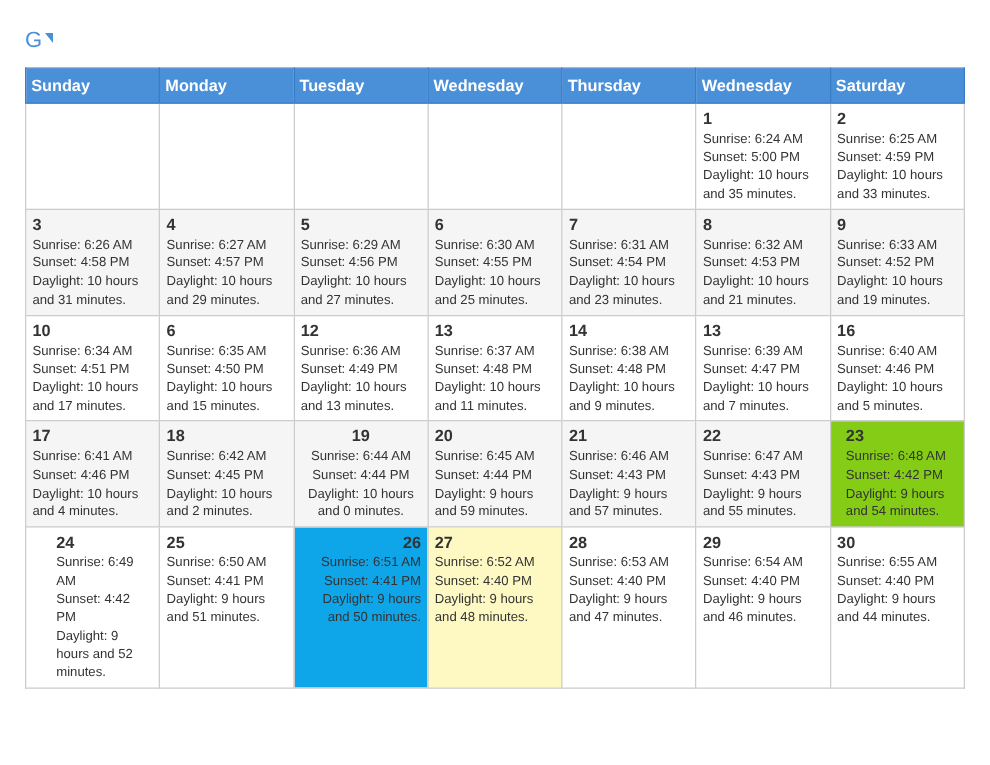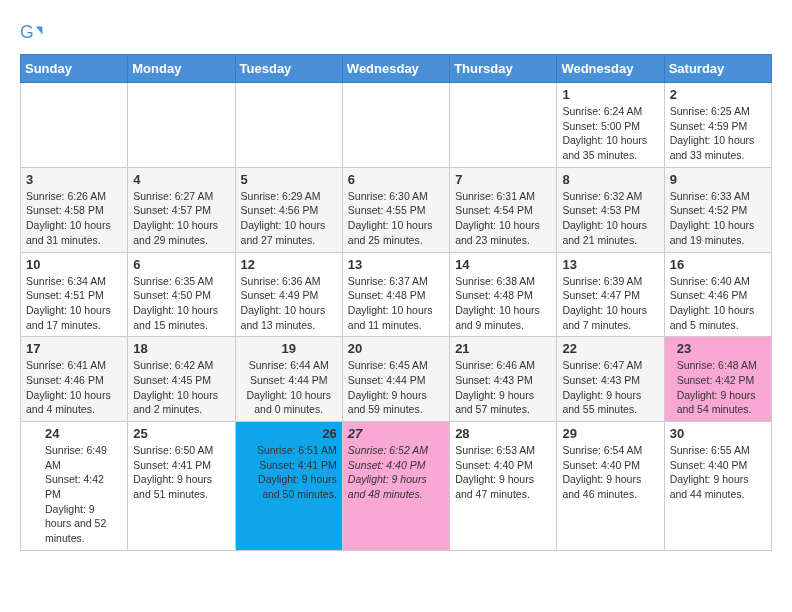--- a/index.html
+++ b/index.html
@@ -227,39 +227,39 @@
             <div class="day-info">Sunrise: 6:45 AM<br>Sunset: 4:44 PM<br>Daylight: 9 hours and 59 minutes.</div>
           </td>
           <td style="background: rgb(245, 245, 245);">
             <span class="day-number">21</span>
             <div class="day-info">Sunrise: 6:46 AM<br>Sunset: 4:43 PM<br>Daylight: 9 hours and 57 minutes.</div>
           </td>
           <td style="background: rgb(245, 245, 245);">
             <span class="day-number">22</span>
             <div class="day-info">Sunrise: 6:47 AM<br>Sunset: 4:43 PM<br>Daylight: 9 hours and 55 minutes.</div>
           </td>
-          <td style="background: #f9a8d4; padding-left: 12px;">
+          <td style="background: #84cc16; padding-left: 12px;">
             <span class="day-number">23</span>
             <div class="day-info">Sunrise: 6:48 AM<br>Sunset: 4:42 PM<br>Daylight: 9 hours and 54 minutes.</div>
           </td>
         </tr>
         <tr class="week-row-5">
           <td style="background: rgb(255, 255, 255); padding-left: 24px;">
             <span class="day-number">24</span>
             <div class="day-info">Sunrise: 6:49 AM<br>Sunset: 4:42 PM<br>Daylight: 9 hours and 52 minutes.</div>
           </td>
           <td style="background: rgb(255, 255, 255);">
             <span class="day-number">25</span>
             <div class="day-info">Sunrise: 6:50 AM<br>Sunset: 4:41 PM<br>Daylight: 9 hours and 51 minutes.</div>
           </td>
           <td style="background: #0ea5e9; text-align: right;">
             <span class="day-number">26</span>
             <div class="day-info">Sunrise: 6:51 AM<br>Sunset: 4:41 PM<br>Daylight: 9 hours and 50 minutes.</div>
           </td>
-          <td style="background: #f9a8d4; font-style: italic;">
+          <td style="background: #fef9c3;">
             <span class="day-number">27</span>
             <div class="day-info">Sunrise: 6:52 AM<br>Sunset: 4:40 PM<br>Daylight: 9 hours and 48 minutes.</div>
           </td>
           <td style="background: rgb(255, 255, 255);">
             <span class="day-number">28</span>
             <div class="day-info">Sunrise: 6:53 AM<br>Sunset: 4:40 PM<br>Daylight: 9 hours and 47 minutes.</div>
           </td>
           <td style="background: rgb(255, 255, 255);">
             <span class="day-number">29</span>
             <div class="day-info">Sunrise: 6:54 AM<br>Sunset: 4:40 PM<br>Daylight: 9 hours and 46 minutes.</div>

